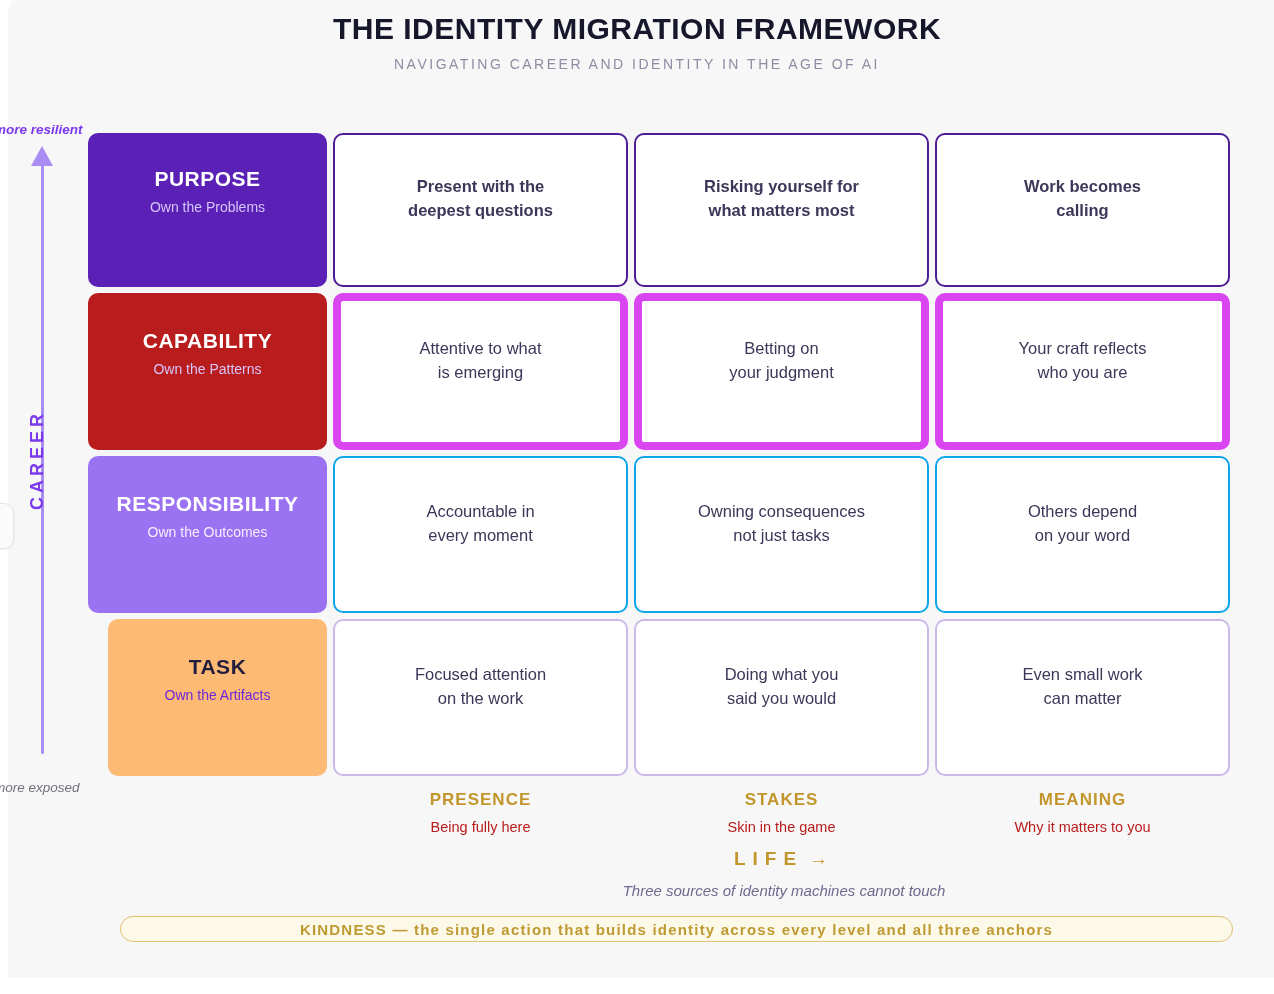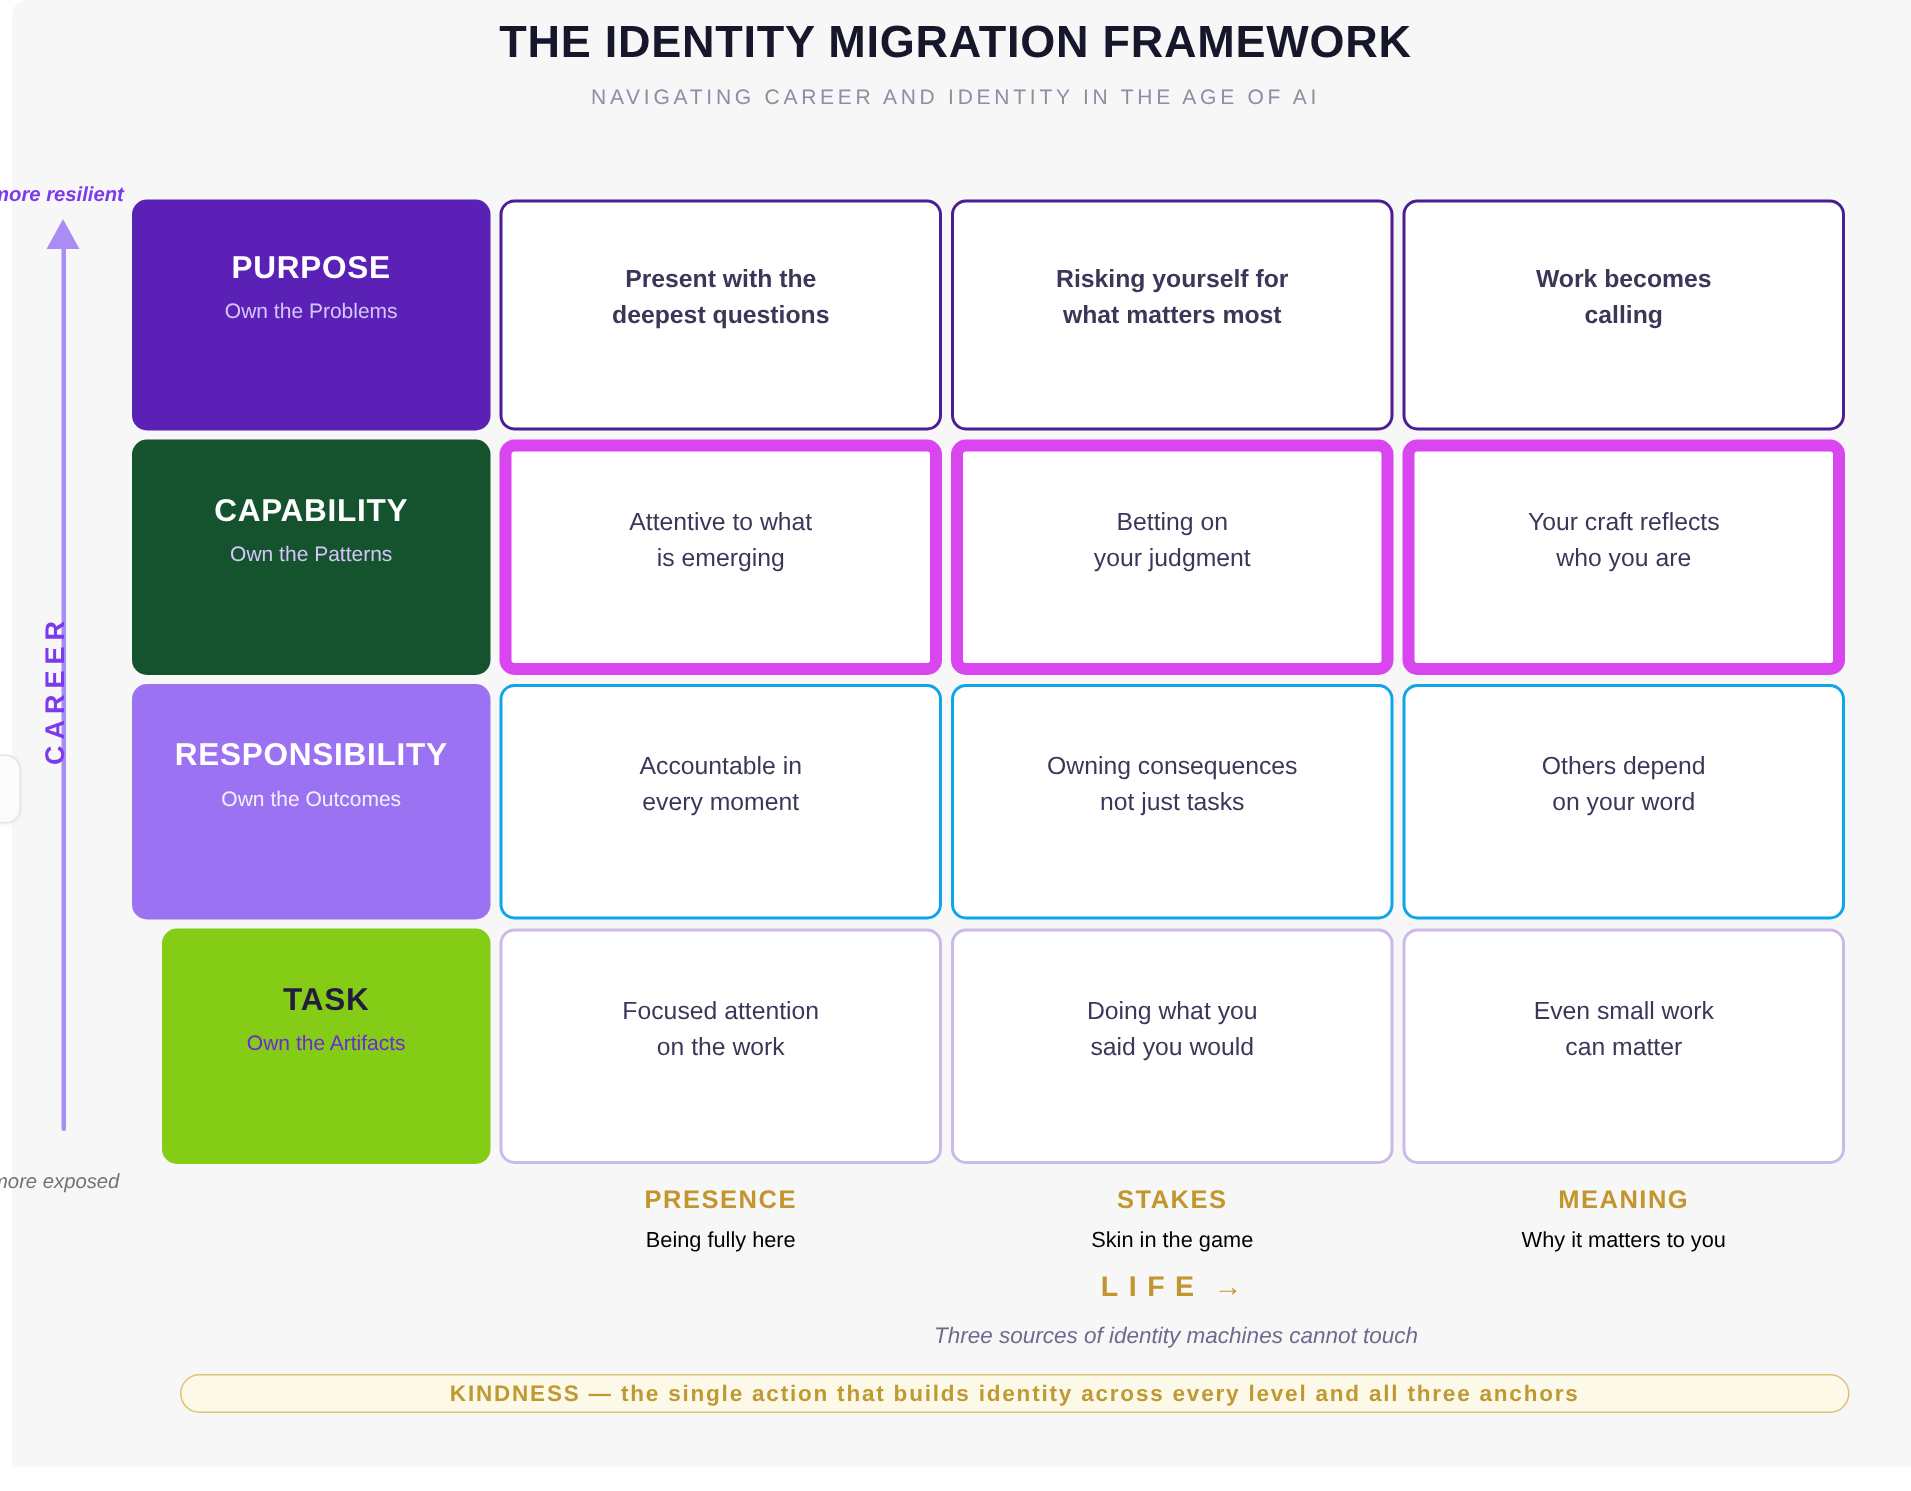--- a/index.html
+++ b/index.html
@@ -57,23 +57,23 @@
     grid-template-rows:154px 157px 157px 157px;
     gap:6px;
   }
   .rowhead {
     border-radius:10px; display:flex; flex-direction:column; align-items:center;
     justify-content:center; padding-bottom:38px; text-align:center;
   }
   .rowhead .rh-title { font-size:21px; font-weight:800; letter-spacing:0.5px; }
   .rowhead .rh-sub { font-size:14px; margin-top:8px; }
   .rowhead.r0 { background:#5b21b6; }
-  .rowhead.r1 { background:#14532d; }
+  .rowhead.r1 { background:#b91c1c; }
   .rowhead.r2 { background:#9b72f1; }
-  .rowhead.r3 { background:#84cc16;margin-left:20px; }
+  .rowhead.r3 { background:#fdba74;margin-left:20px; }
   .rowhead.r0 .rh-title, .rowhead.r1 .rh-title, .rowhead.r2 .rh-title { color:#ffffff; }
   .rowhead.r3 .rh-title { color:#221d3d; }
   .rowhead.r0 .rh-sub, .rowhead.r1 .rh-sub { color:#d6c5fb; }
   .rowhead.r2 .rh-sub { color:#f3eeff; }
   .rowhead.r3 .rh-sub { color:#6d28d9; }
 
   .cell {
     background:#ffffff; border-radius:10px; display:flex; align-items:center;
     justify-content:center; text-align:center; padding:0 18px 22px 18px;
     font-size:16.5px; color:#3c3758; line-height:1.45;
@@ -82,21 +82,21 @@
   .cell.b1 { border:8px solid #d946ef; }
   .cell.b2 { border:2px solid #0ea5e9; }
   .cell.b3 { border:2px solid #cbb9e9; }
 
   
   .colfoot { position:absolute; top:790px; width:295px; text-align:center; }
   .colfoot.c0 { left:333px; }
   .colfoot.c1 { left:634px; }
   .colfoot.c2 { left:935px; }
   .colfoot .cf-title { font-size:17px; font-weight:800; color:#c2962c; letter-spacing:1px; }
-  .colfoot .cf-sub { font-size:14.5px; color:#000000; margin-top:9px; }
+  .colfoot .cf-sub { font-size:14.5px; color:#b91c1c; margin-top:9px; }
 
   
   .life {
     position:absolute; top:848px; left:781px; transform:translateX(-50%);
     font-size:19px; font-weight:800; color:#c2962c; letter-spacing:7px; white-space:nowrap;
   }
   .life .life-arrow { letter-spacing:0; margin-left:6px; }
   .tagline {
     position:absolute; top:882px; left:784px; transform:translateX(-50%);
     font-size:15px; font-style:italic; color:#6e6a8e; white-space:nowrap;

